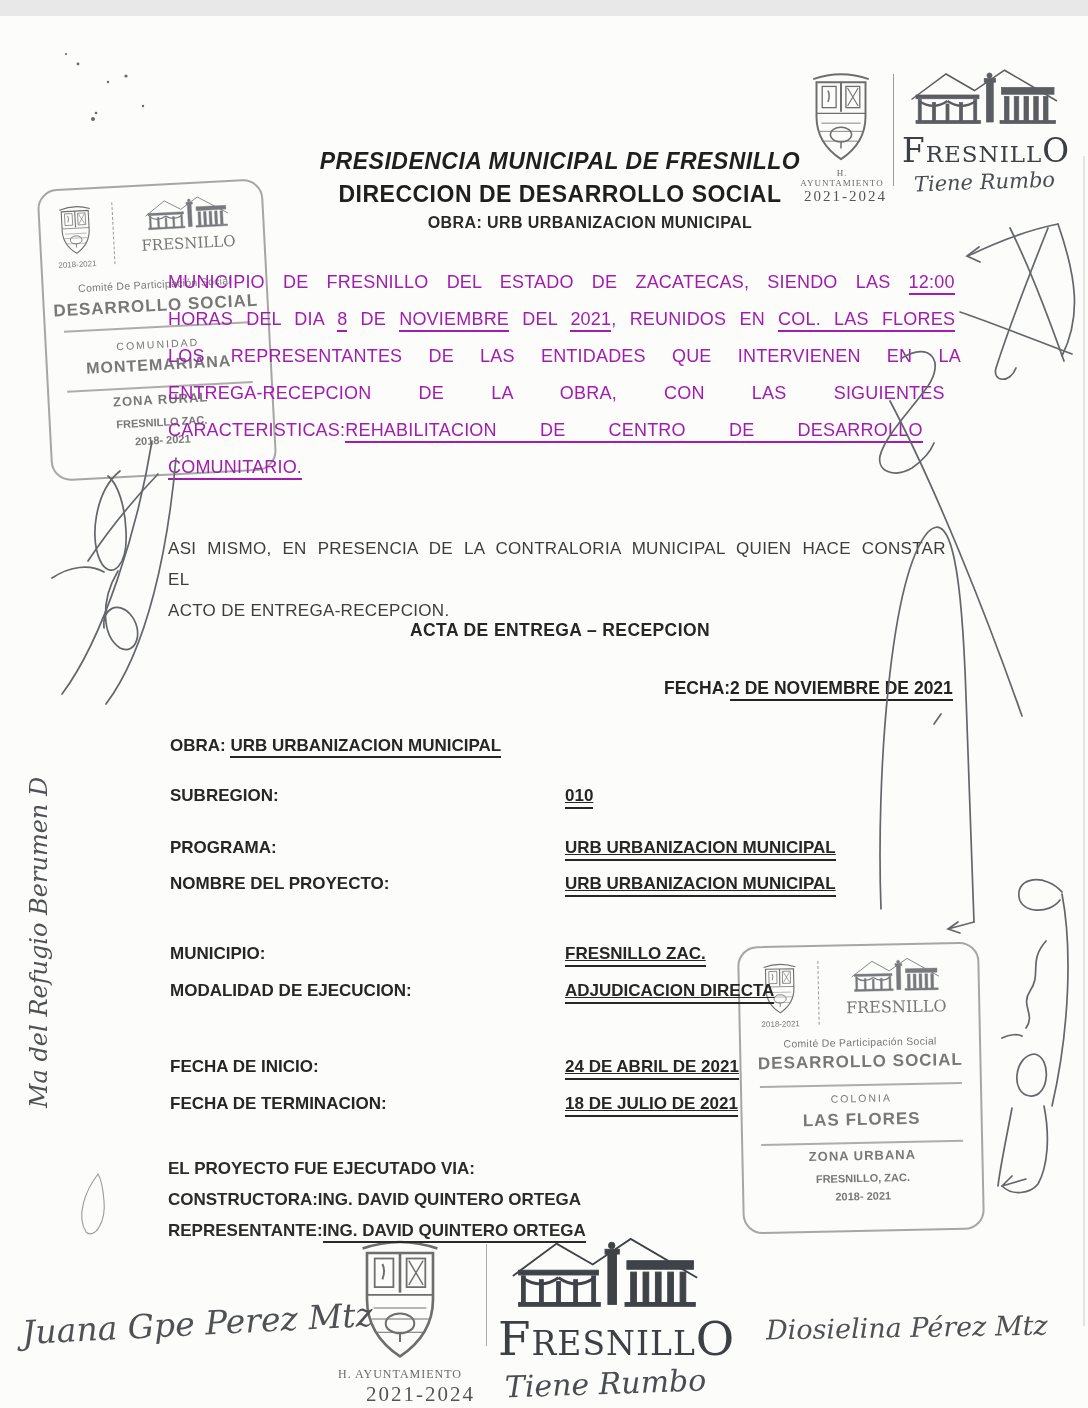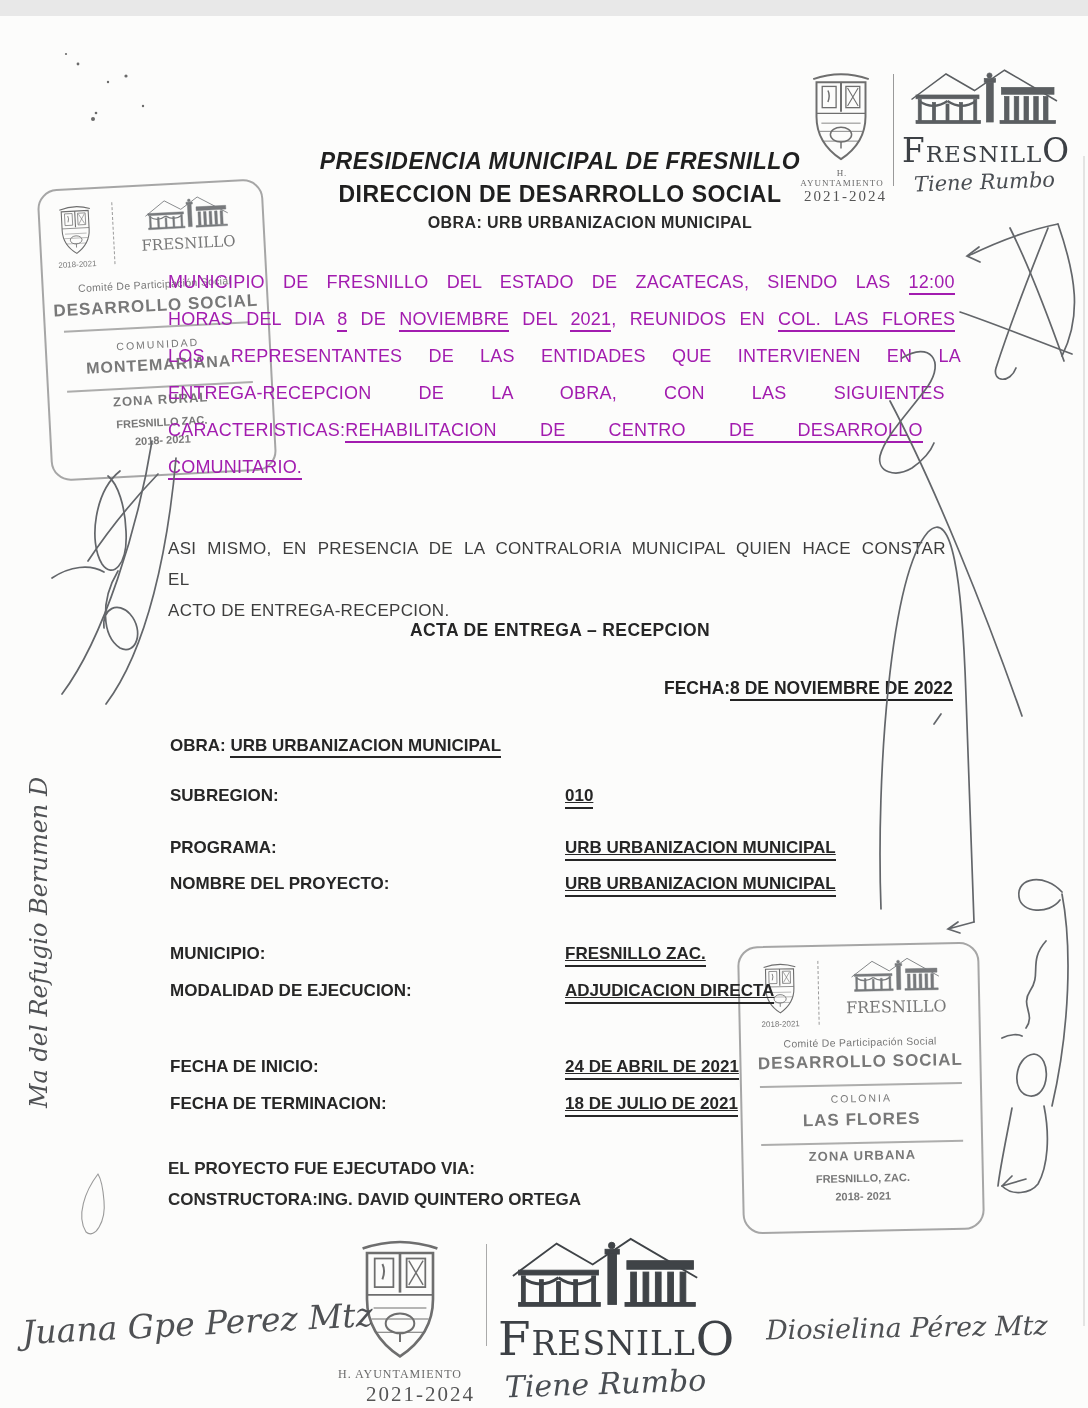--- a/index.html
+++ b/index.html
@@ -135,21 +135,21 @@
     <div class="ln" style="word-spacing:38px;"><span>CARACTERISTICAS:</span><span class="u">REHABILITACION DE CENTRO DE DESARROLLO</span></div>
     <div class="ln"><span class="u">COMUNITARIO.</span></div>
   </div>
 
   <div class="abs para2">
     <div style="word-spacing:6px;">ASI MISMO, EN PRESENCIA DE LA CONTRALORIA MUNICIPAL QUIEN HACE CONSTAR EL</div>
     <div>ACTO DE ENTREGA-RECEPCION.</div>
   </div>
 
   <div class="abs acta">ACTA DE ENTREGA – RECEPCION</div>
-  <div class="abs fecha"><span>FECHA:</span><span class="u">8 DE NOVIEMBRE DE 2022</span></div>
+  <div class="abs fecha"><span>FECHA:</span><span class="u">2 DE NOVIEMBRE DE 2021</span></div>
 
   <div class="abs frow" style="top:720px;"><span>OBRA: </span><span class="u">URB URBANIZACION MUNICIPAL</span></div>
   <div class="abs frow" style="top:770px;"><span>SUBREGION:</span><span class="val u">010</span></div>
   <div class="abs frow" style="top:822px;"><span>PROGRAMA:</span><span class="val u">URB URBANIZACION MUNICIPAL</span></div>
   <div class="abs frow" style="top:858px;"><span>NOMBRE DEL PROYECTO:</span><span class="val u">URB URBANIZACION MUNICIPAL</span></div>
   <div class="abs frow" style="top:928px;"><span>MUNICIPIO:</span><span class="val u">FRESNILLO ZAC.</span></div>
   <div class="abs frow" style="top:965px;"><span>MODALIDAD DE EJECUCION:</span><span class="val u">ADJUDICACION DIRECTA</span></div>
   <div class="abs frow" style="top:1041px;"><span>FECHA DE INICIO:</span><span class="val u">24 DE ABRIL DE 2021</span></div>
   <div class="abs frow" style="top:1078px;"><span>FECHA DE TERMINACION:</span><span class="val u">18 DE JULIO DE 2021</span></div>
 
@@ -173,20 +173,21 @@
     <div class="abs st-small" style="left:0;top:146px;width:100%;letter-spacing:2px;">COLONIA</div>
     <div class="abs st-bold" style="left:0;top:164px;width:100%;font-size:17px;letter-spacing:1px;">LAS FLORES</div>
     <div class="abs st-div" style="left:8px;right:8px;top:192px;"></div>
     <div class="abs st-bold" style="left:0;top:202px;width:100%;font-size:13px;letter-spacing:1px;">ZONA URBANA</div>
     <div class="abs st-bold" style="left:0;top:226px;width:100%;font-size:11px;">FRESNILLO, ZAC.</div>
     <div class="abs st-bold" style="left:0;top:244px;width:100%;font-size:11px;">2018- 2021</div>
   </div>
 
   <div class="abs exec" style="top:1143px;">EL PROYECTO FUE EJECUTADO VIA:</div>
   <div class="abs exec" style="top:1174px;"><span>CONSTRUCTORA:</span><span>ING. DAVID QUINTERO ORTEGA</span></div>
+  <div class="abs exec" style="top:1205px;"><span>REPRESENTANTE:</span><span class="u">ING. DAVID QUINTERO ORTEGA</span></div>
 
   <div class="abs" style="left:325px;top:1215px;width:150px;text-align:center;">
     <svg viewBox="0 0 100 120" width="122" height="132">
         <use href="#crest"></use>
       </svg>
     <div class="crest-cap1" style="font-size:12px;">H. AYUNTAMIENTO</div>
     <div class="crest-cap2" style="font-size:21px;">2021-2024</div>
   </div>
   <div class="abs vsep" style="left:486px;top:1228px;height:102px;border-left-color:#aaa;"></div>
   <div class="abs" style="left:498px;top:1220px;width:215px;text-align:center;">

